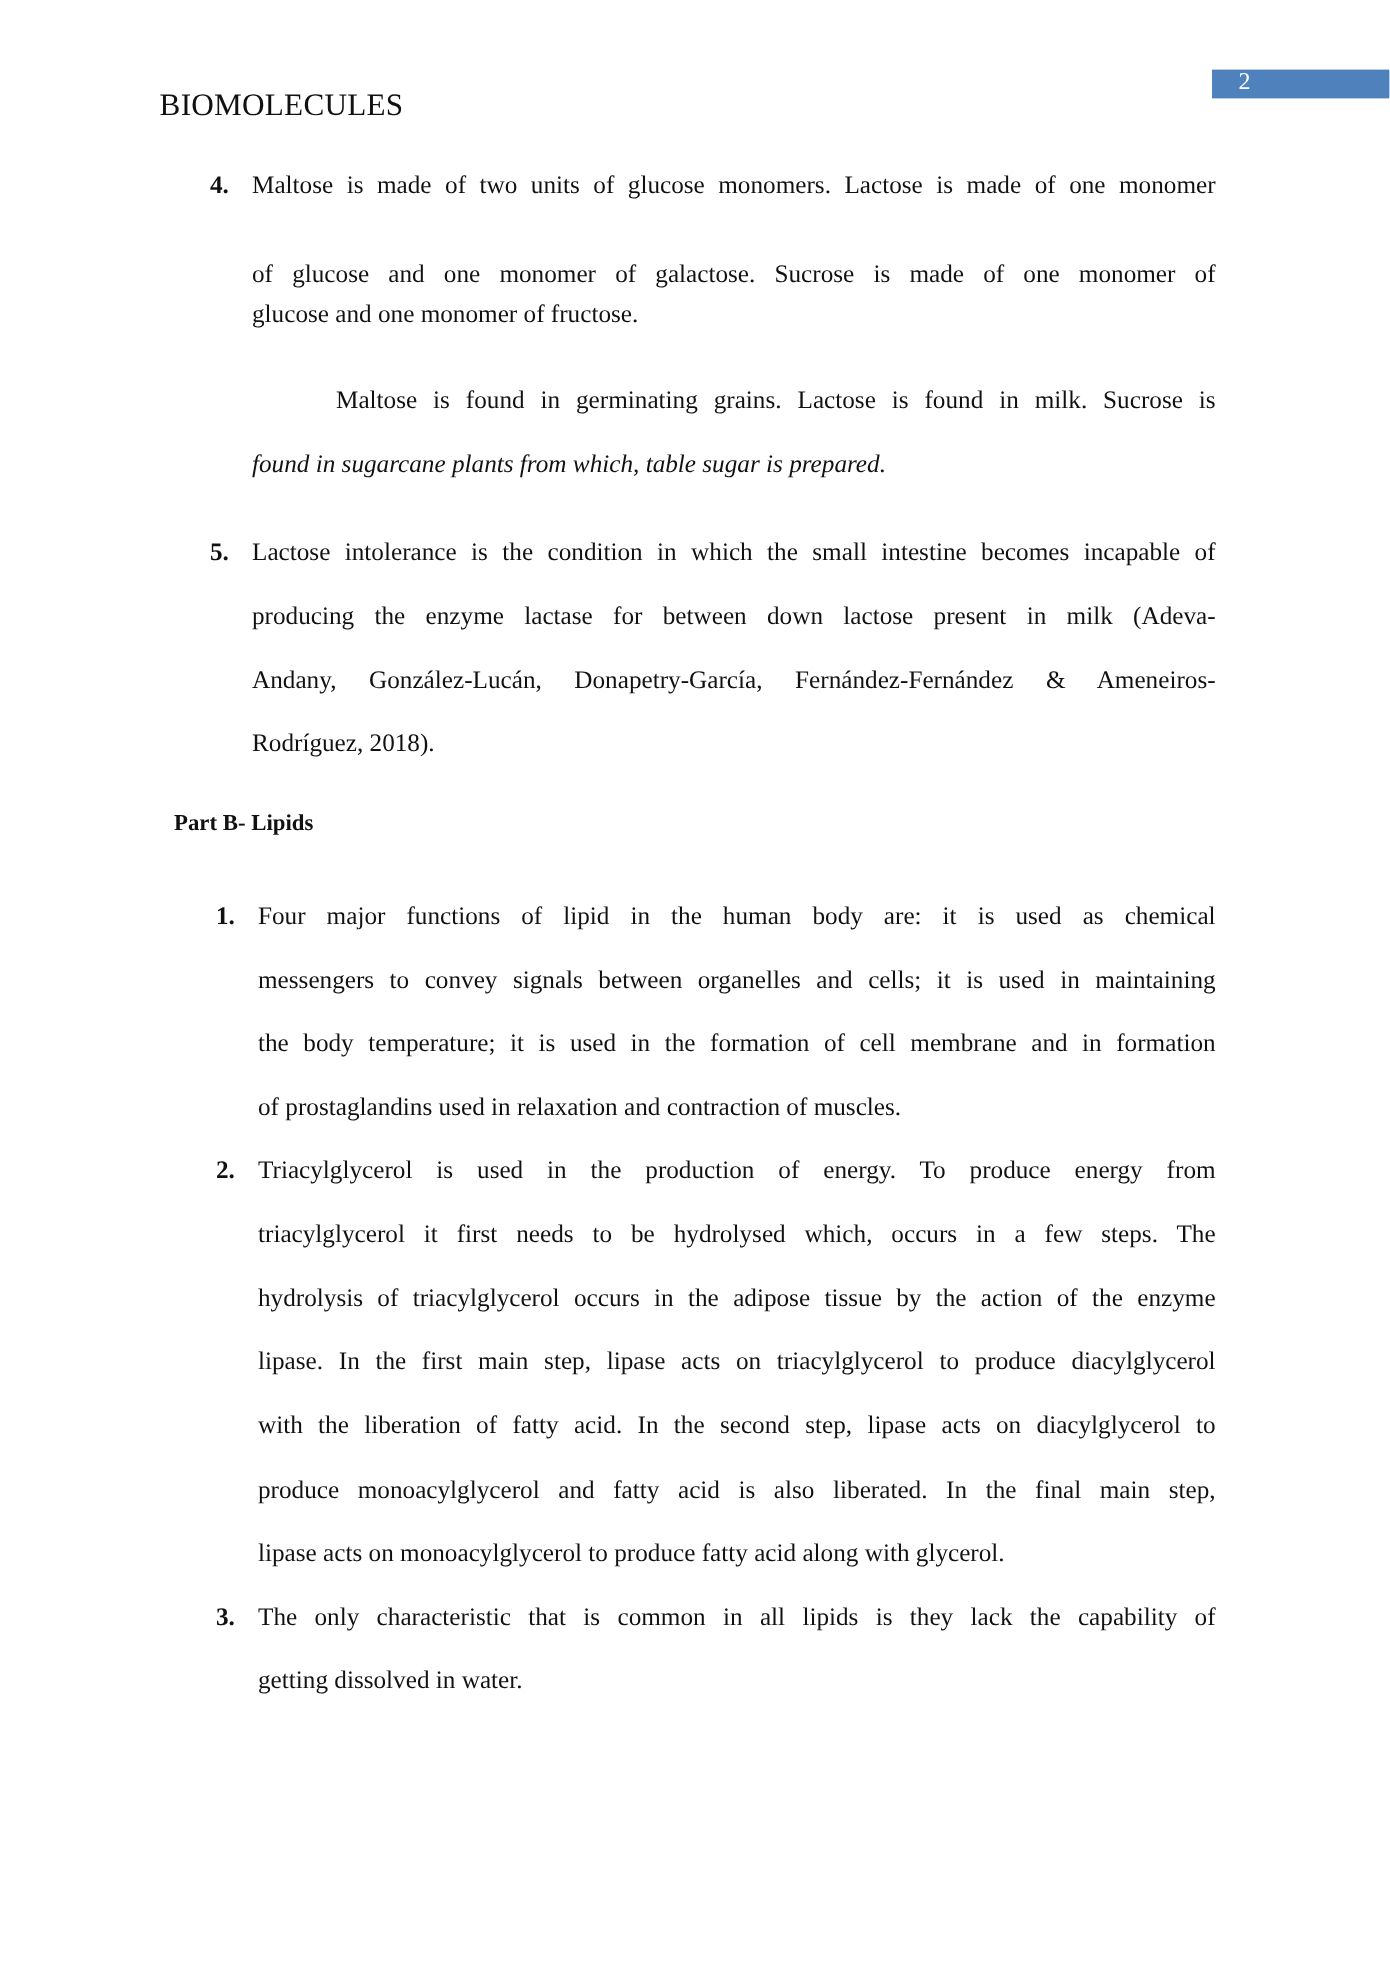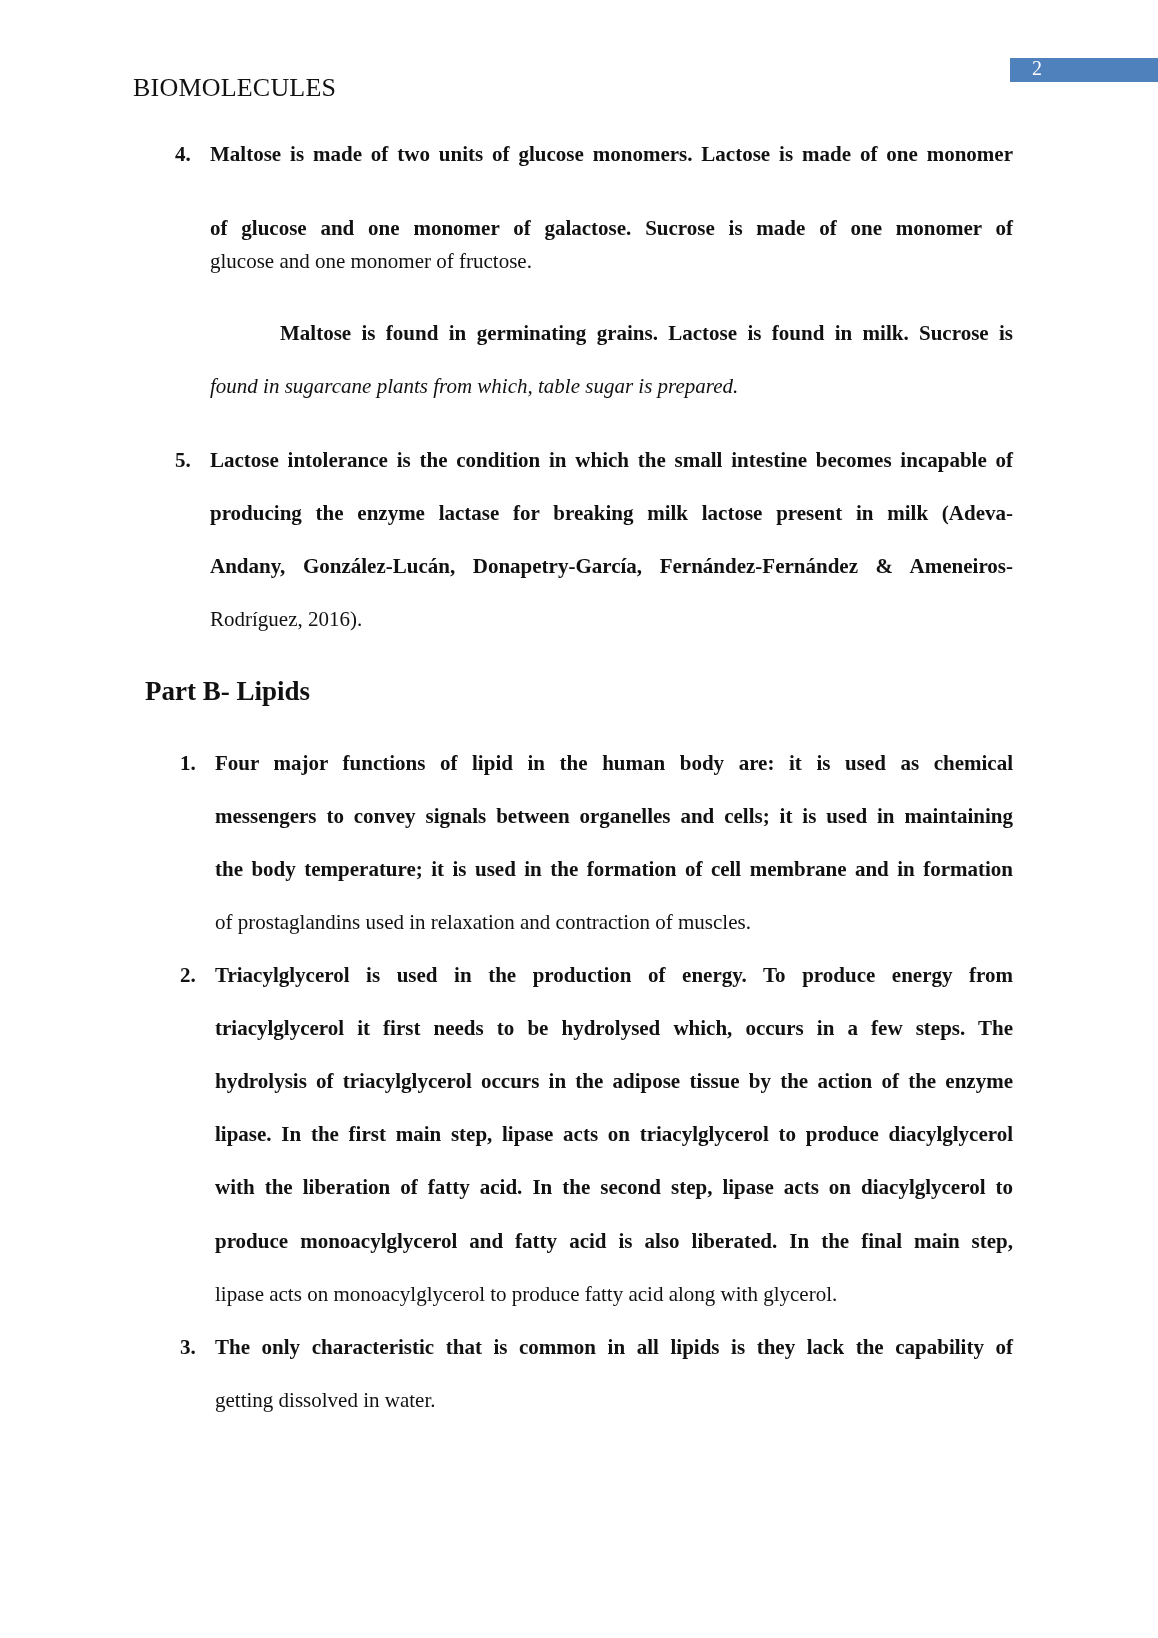--- a/index.html
+++ b/index.html
@@ -3,23 +3,23 @@
   <meta charset="utf-8">
   <style>
     html, body { margin: 0; padding: 0; background: #ffffff; }
     body { width: 1158px; height: 1638px; position: relative; overflow: hidden;
            font-family: "Liberation Serif", serif; color: #111111; }
     .page-number-box { position: absolute; left: 1010px; top: 58px; width: 148px; height: 24px;
            background: #4f81bd; color: #ffffff; font-size: 20px; line-height: 24px; }
     .page-number-box span { position: absolute; left: 22px; top: -2px; }
     .running-head { position: absolute; left: 133px; top: 73px; font-size: 26px; letter-spacing: 0.2px; }
     .line { position: absolute; font-size: 21px; line-height: 26px; white-space: nowrap; }
-    .jl { text-align: justify; text-align-last: justify; white-space: normal; font-weight: bold; }
+    .jl { text-align: justify; text-align-last: justify; white-space: normal; }
     .num { position: absolute; font-size: 21px; font-weight: bold; line-height: 26px; }
-    .heading { position: absolute; left: 145px; top: 676px; font-size: 27px; font-weight: bold; }
+    .heading { position: absolute; left: 145px; top: 676px; font-size: 19px; font-weight: bold; }
   </style>
 </head>
 <body>
 
 <div class="page-number-box">
   <span>2</span>
 </div>
 <div class="running-head">BIOMOLECULES</div>
 
 <div>
@@ -27,23 +27,23 @@
   <div class="line jl" style="left:210px; top:141px; width:803px;">Maltose is made of two units of glucose monomers. Lactose is made of one monomer</div>
   <div class="line jl" style="left:210px; top:195px; width:803px;margin-top:20px;">of glucose and one monomer of galactose. Sucrose is made of one monomer of</div>
   <div class="line" style="left:210px; top:248px;">glucose and one monomer of fructose.</div>
   <div class="line jl" style="left:280px; top:320px; width:733px;">Maltose is found in germinating grains. Lactose is found in milk. Sucrose is</div>
   <div class="line" style="left:210px; top:373px;font-style:italic;">found in sugarcane plants from which, table sugar is prepared.</div>
 </div>
 
 <div>
   <div class="num" style="left:175px; top:447px;">5.</div>
   <div class="line jl" style="left:210px; top:447px; width:803px;">Lactose intolerance is the condition in which the small intestine becomes incapable of</div>
-  <div class="line jl" style="left:210px; top:500px; width:803px;">producing the enzyme lactase for breaking milk lactose present in milk (Adeva-</div>
+  <div class="line jl" style="left:210px; top:500px; width:803px;">producing the enzyme lactase for between down lactose present in milk (Adeva-</div>
   <div class="line jl" style="left:210px; top:553px; width:803px;">Andany, González-Lucán, Donapetry-García, Fernández-Fernández &amp; Ameneiros-</div>
-  <div class="line" style="left:210px; top:606px;">Rodríguez, 2016).</div>
+  <div class="line" style="left:210px; top:606px;">Rodríguez, 2018).</div>
 </div>
 
 <div class="heading">Part B- Lipids</div>
 
 <div>
   <div class="num" style="left:180px; top:750px;">1.</div>
   <div class="line jl" style="left:215px; top:750px; width:798px;">Four major functions of lipid in the human body are: it is used as chemical</div>
   <div class="line jl" style="left:215px; top:803px; width:798px;">messengers to convey signals between organelles and cells; it is used in maintaining</div>
   <div class="line jl" style="left:215px; top:856px; width:798px;">the body temperature; it is used in the formation of cell membrane and in formation</div>
   <div class="line" style="left:215px; top:909px;">of prostaglandins used in relaxation and contraction of muscles.</div>

